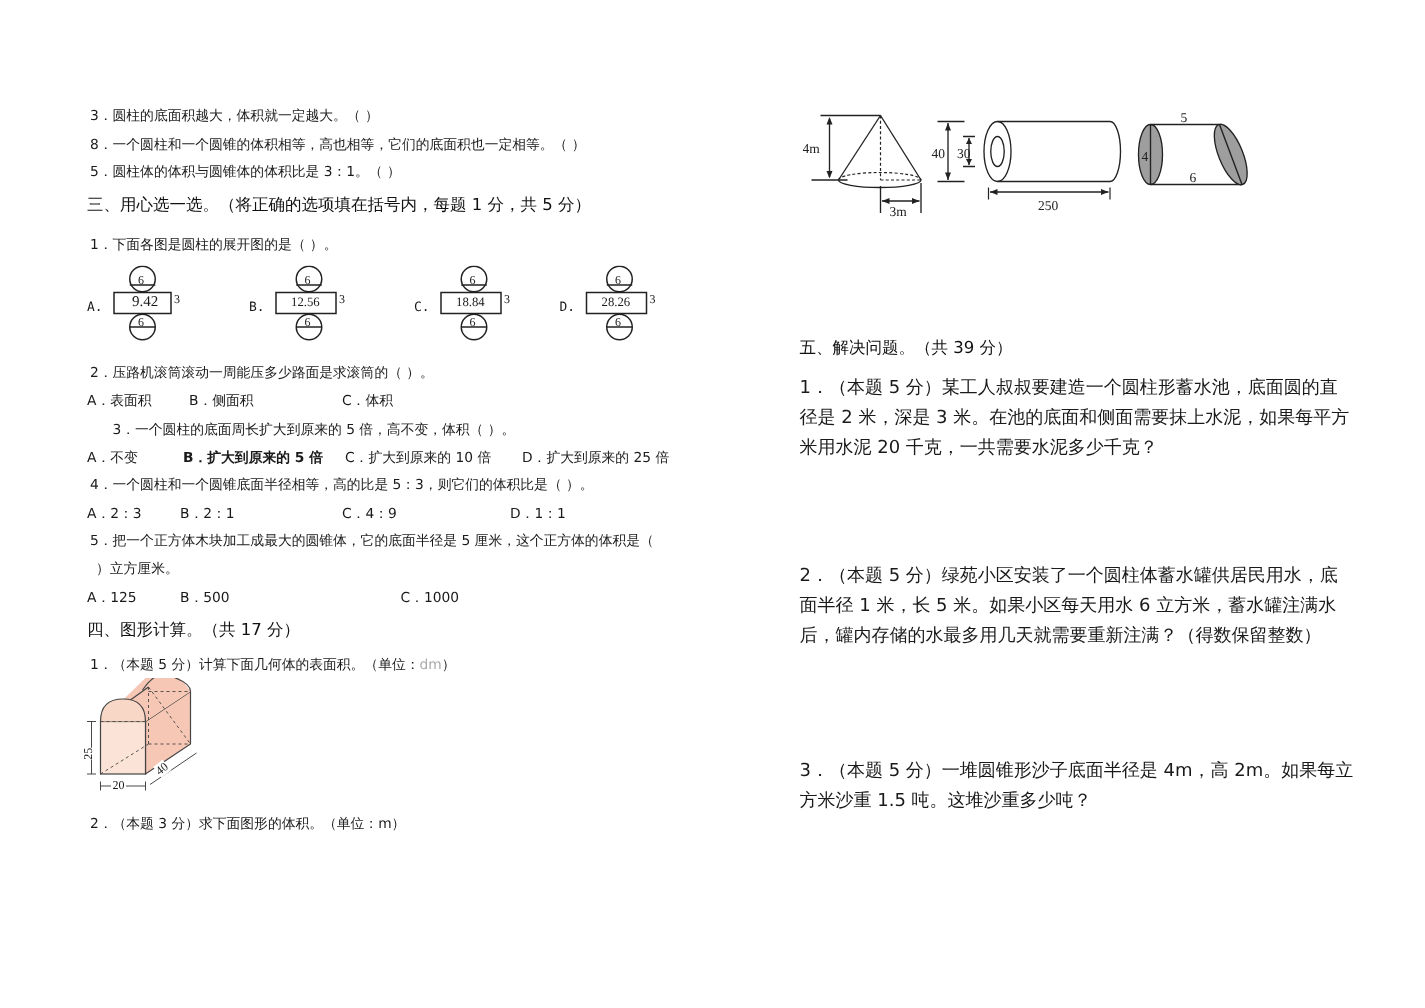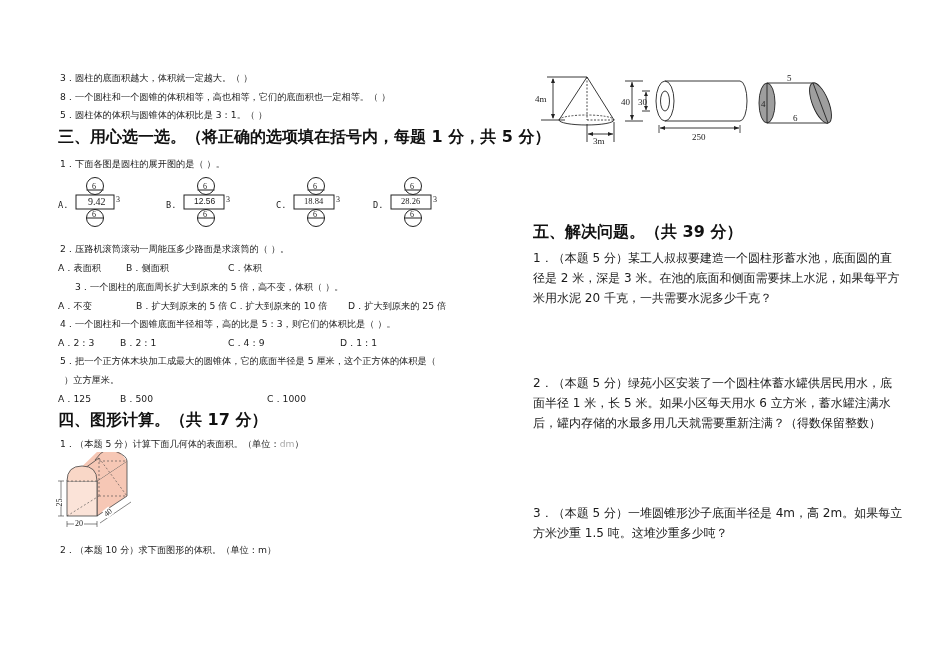--- a/index.html
+++ b/index.html
@@ -1,20 +1,20 @@
 <!DOCTYPE html>
 <html><head>
 <meta charset="utf-8">
 <style>
   html, body { margin:0; padding:0; background:#ffffff; }
   body { width:950px; height:672px; position:relative; overflow:hidden;
          font-family:"DejaVu Sans", "Liberation Sans", sans-serif; color:#1a1a1a; }
   .abs { position:absolute; white-space:nowrap; }
   .t { font-size:9.2px; line-height:12px; }
-  .h { font-size:16px; font-weight:bold; line-height:14px; color:#111; }
+  .h { font-size:11px; font-weight:normal; line-height:14px; color:#111; }
   .p { font-size:12px; line-height:20px; white-space:normal; }
   .opt { font-size:8.6px; font-family:"DejaVu Sans Mono", "Liberation Mono", monospace; }
   svg text { font-family:"Liberation Serif", "DejaVu Serif", serif; fill:#222; }
   .unit { color:#aaaaaa; }
 </style>
 </head>
 <body>
 
 <div class="abs t" style="left:60px;top:72px;">3．圆柱的底面积越大，体积就一定越大。（          ）</div>
 <div class="abs t" style="left:60px;top:91px;">8．一个圆柱和一个圆锥的体积相等，高也相等，它们的底面积也一定相等。（            ）</div>
@@ -44,21 +44,21 @@
     <span class="abs opt" style="left:0;top:23px;">B.</span>
     <svg class="abs" style="left:14px;top:0;" width="70" height="56">
       <circle cx="26" cy="9" r="8.5" fill="none" stroke="#222" stroke-width="1"></circle>
       <line x1="17.5" y1="13" x2="34.5" y2="13" stroke="#222" stroke-width="1"></line>
       <text x="23" y="12" font-size="8">6</text>
       <rect x="4" y="18" width="40" height="14" fill="none" stroke="#222" stroke-width="1"></rect>
       <circle cx="26" cy="41" r="8.5" fill="none" stroke="#222" stroke-width="1"></circle>
       <line x1="17.5" y1="41" x2="34.5" y2="41" stroke="#222" stroke-width="1"></line>
       <text x="23" y="40" font-size="8">6</text>
     </svg>
-    <span class="abs" style="left:28px;top:19px;font-size:8.5px;font-family:Liberation Sans, sans-serif;">12.56</span>
+    <span class="abs" style="left:28px;top:19px;font-size:8.5px;font-family:Liberation Serif, serif;">12.56</span>
     <span class="abs" style="left:60px;top:18px;font-size:8px;font-family:'Liberation Serif',serif;">3</span>
   </div>
   <div class="abs" style="left:218px;top:0;width:105px;height:56px;">
     <span class="abs opt" style="left:0;top:23px;">C.</span>
     <svg class="abs" style="left:14px;top:0;" width="70" height="56">
       <circle cx="26" cy="9" r="8.5" fill="none" stroke="#222" stroke-width="1"></circle>
       <line x1="17.5" y1="13" x2="34.5" y2="13" stroke="#222" stroke-width="1"></line>
       <text x="23" y="12" font-size="8">6</text>
       <rect x="4" y="18" width="40" height="14" fill="none" stroke="#222" stroke-width="1"></rect>
       <circle cx="26" cy="41" r="8.5" fill="none" stroke="#222" stroke-width="1"></circle>
@@ -87,21 +87,21 @@
 <div class="abs t" style="left:60px;top:243px;">2．压路机滚筒滚动一周能压多少路面是求滚筒的（            ）。</div>
 <div class="abs t" style="left:58px;top:262px;width:420px;">
   <span class="abs" style="left:0;">A．表面积</span>
   <span class="abs" style="left:68px;">B．侧面积</span>
   <span class="abs" style="left:170px;">C．体积</span>
 </div>
 
 <div class="abs t" style="left:75px;top:281px;">3．一个圆柱的底面周长扩大到原来的 5 倍，高不变，体积（            ）。</div>
 <div class="abs t" style="left:58px;top:300px;width:420px;">
   <span class="abs" style="left:0;">A．不变</span>
-  <span class="abs" style="left:78px;">B．扩大到原来的 5 倍</span>
+  <span class="abs" style="left:64px;font-weight:bold;">B．扩大到原来的 5 倍</span>
   <span class="abs" style="left:172px;">C．扩大到原来的 10 倍</span>
   <span class="abs" style="left:290px;">D．扩大到原来的 25 倍</span>
 </div>
 
 <div class="abs t" style="left:60px;top:318px;">4．一个圆柱和一个圆锥底面半径相等，高的比是 5：3，则它们的体积比是（            ）。</div>
 <div class="abs t" style="left:58px;top:337px;width:420px;">
   <span class="abs" style="left:0;">A．2：3</span>
   <span class="abs" style="left:62px;">B．2：1</span>
   <span class="abs" style="left:170px;">C．4：9</span>
   <span class="abs" style="left:282px;">D．1：1</span>
@@ -144,21 +144,21 @@
   <line x1="3" y1="64" x2="9" y2="64" stroke="#333" stroke-width="0.6"></line>
   <line x1="12" y1="72" x2="42" y2="72" stroke="#333" stroke-width="0.6"></line>
   <line x1="12" y1="69" x2="12" y2="75" stroke="#333" stroke-width="0.6"></line>
   <line x1="42" y1="69" x2="42" y2="75" stroke="#333" stroke-width="0.6"></line>
   <line x1="45" y1="71" x2="76" y2="50" stroke="#333" stroke-width="0.6"></line>
 </svg>
 <span class="abs" style="left:55px;top:498px;font-size:8px;font-family:'Liberation Serif',serif;transform:rotate(-90deg);background:#fff;">25</span>
 <span class="abs" style="left:74px;top:519px;font-size:8px;font-family:'Liberation Serif',serif;background:#fff;padding:0 1px;">20</span>
 <span class="abs" style="left:104px;top:508px;font-size:8px;font-family:'Liberation Serif',serif;transform:rotate(-38deg);background:#fff;">40</span>
 
-<div class="abs t" style="left:60px;top:544px;">2．（本题 10 分）求下面图形的体积。（单位：m）</div>
+<div class="abs t" style="left:60px;top:544px;">2．（本题 3 分）求下面图形的体积。（单位：m）</div>
 
 <svg class="abs" style="left:535px;top:72px;" width="315" height="78">
 
   <g>
     <line x1="12" y1="5" x2="52" y2="5" stroke="#222" stroke-width="0.9"></line>
     <line x1="6" y1="48" x2="30" y2="48" stroke="#222" stroke-width="0.9"></line>
     <line x1="18" y1="7" x2="18" y2="46" stroke="#222" stroke-width="0.9"></line>
     <polygon points="18,6 16,11 20,11" fill="#222"></polygon>
     <polygon points="18,47 16,42 20,42" fill="#222"></polygon>
     <line x1="52" y1="5" x2="24" y2="48" stroke="#222" stroke-width="0.9"></line>

